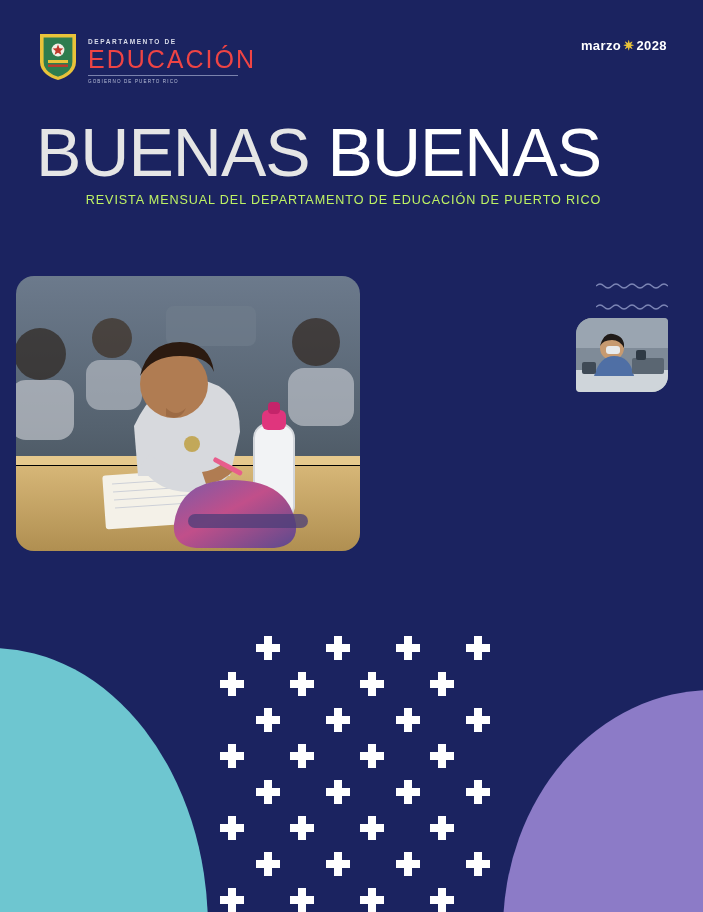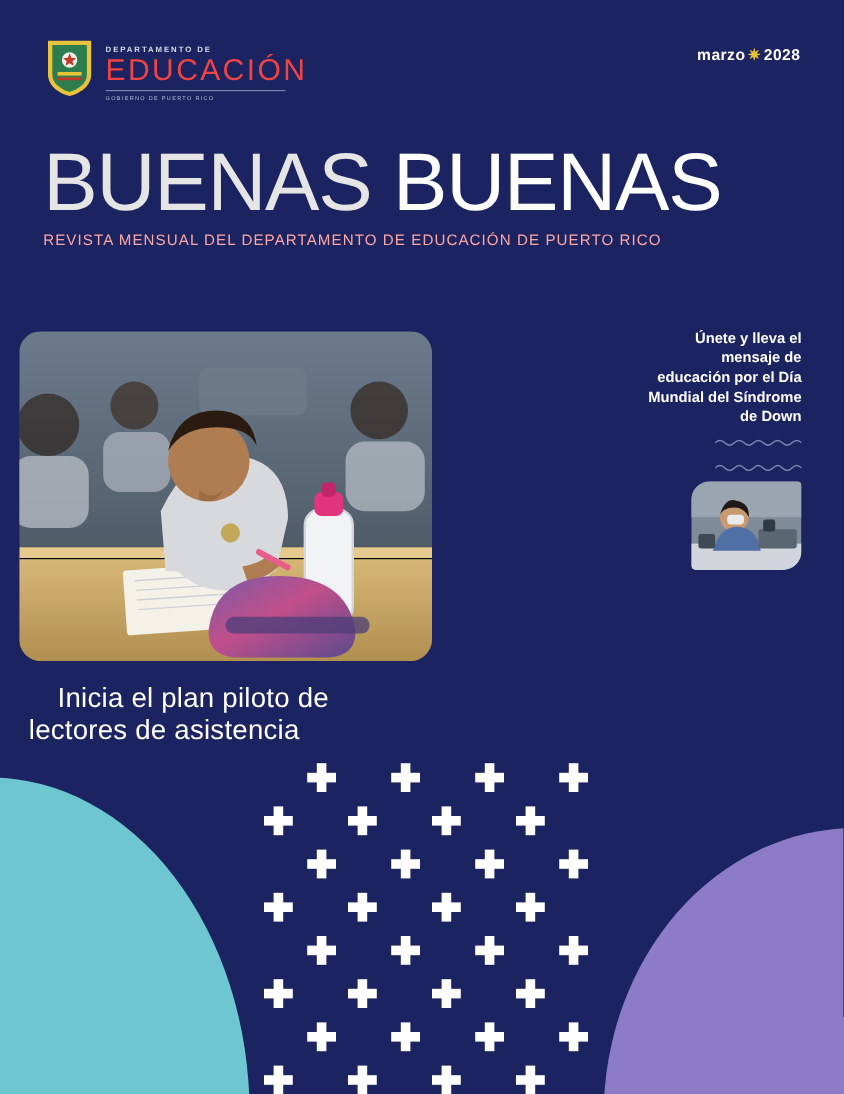--- a/index.html
+++ b/index.html
@@ -116,24 +116,25 @@
     font-size: 68px;
     line-height: 0.95;
     letter-spacing: -1px;
     font-weight: 300;
     white-space: nowrap;
   }
   .masthead-title .w1 { color: #e5e5e5; }
   .masthead-title .w2 { color: #ffffff; }
   .masthead-sub {
     margin-top: 8px;
-    color: #fca5a5;
+    color: #bef264;
     font-size: 12.6px;
     letter-spacing: 0.9px;
     font-weight: 400;
+    text-align: right;
   }
 
   
   .hero {
     position: absolute;
     left: 16px; top: 276px;
     width: 344px; height: 275px;
     border-radius: 18px;
     overflow: hidden;
     z-index: 4;
@@ -333,29 +334,24 @@
         <rect x="252" y="126" width="12" height="12" rx="4" fill="#c4246a"></rect>
       </g>
 
       <path d="M158 248 q6 -44 58 -44 q56 0 64 44 q2 22 -22 24 h-78 q-24 -2 -22 -24 z" fill="url(#bagg)"></path>
       <rect x="172" y="238" width="120" height="14" rx="7" fill="#4b3d78" opacity="0.75"></rect>
 
       <circle cx="176" cy="168" r="8" fill="#c0a24a" opacity="0.9"></circle>
     </svg>
   </div>
 
-  <div class="hero-caption">
-    <span class="l1">Inicia el plan piloto de</span>
-    <span class="l2">lectores de asistencia</span>
-  </div>
 
   <div class="side">
 
     <div class="side-item">
-      <div class="side-text">Únete y lleva el mensaje de educación por el Día Mundial del Síndrome de Down</div>
     </div>
 
     <div style="display:flex;justify-content:flex-end;">
       <svg class="squiggle" viewBox="0 0 72 7" xmlns="http://www.w3.org/2000/svg">
         <path d="M0 4 q4 -4 8 0 q4 4 8 0 q4 -4 8 0 q4 4 8 0 q4 -4 8 0 q4 4 8 0 q4 -4 8 0 q4 4 8 0 q4 -4 8 0" fill="none" stroke="#8e97c4" stroke-width="1.2"></path>
       </svg>
     </div>
 
 
     <div style="display:flex;justify-content:flex-end;">

